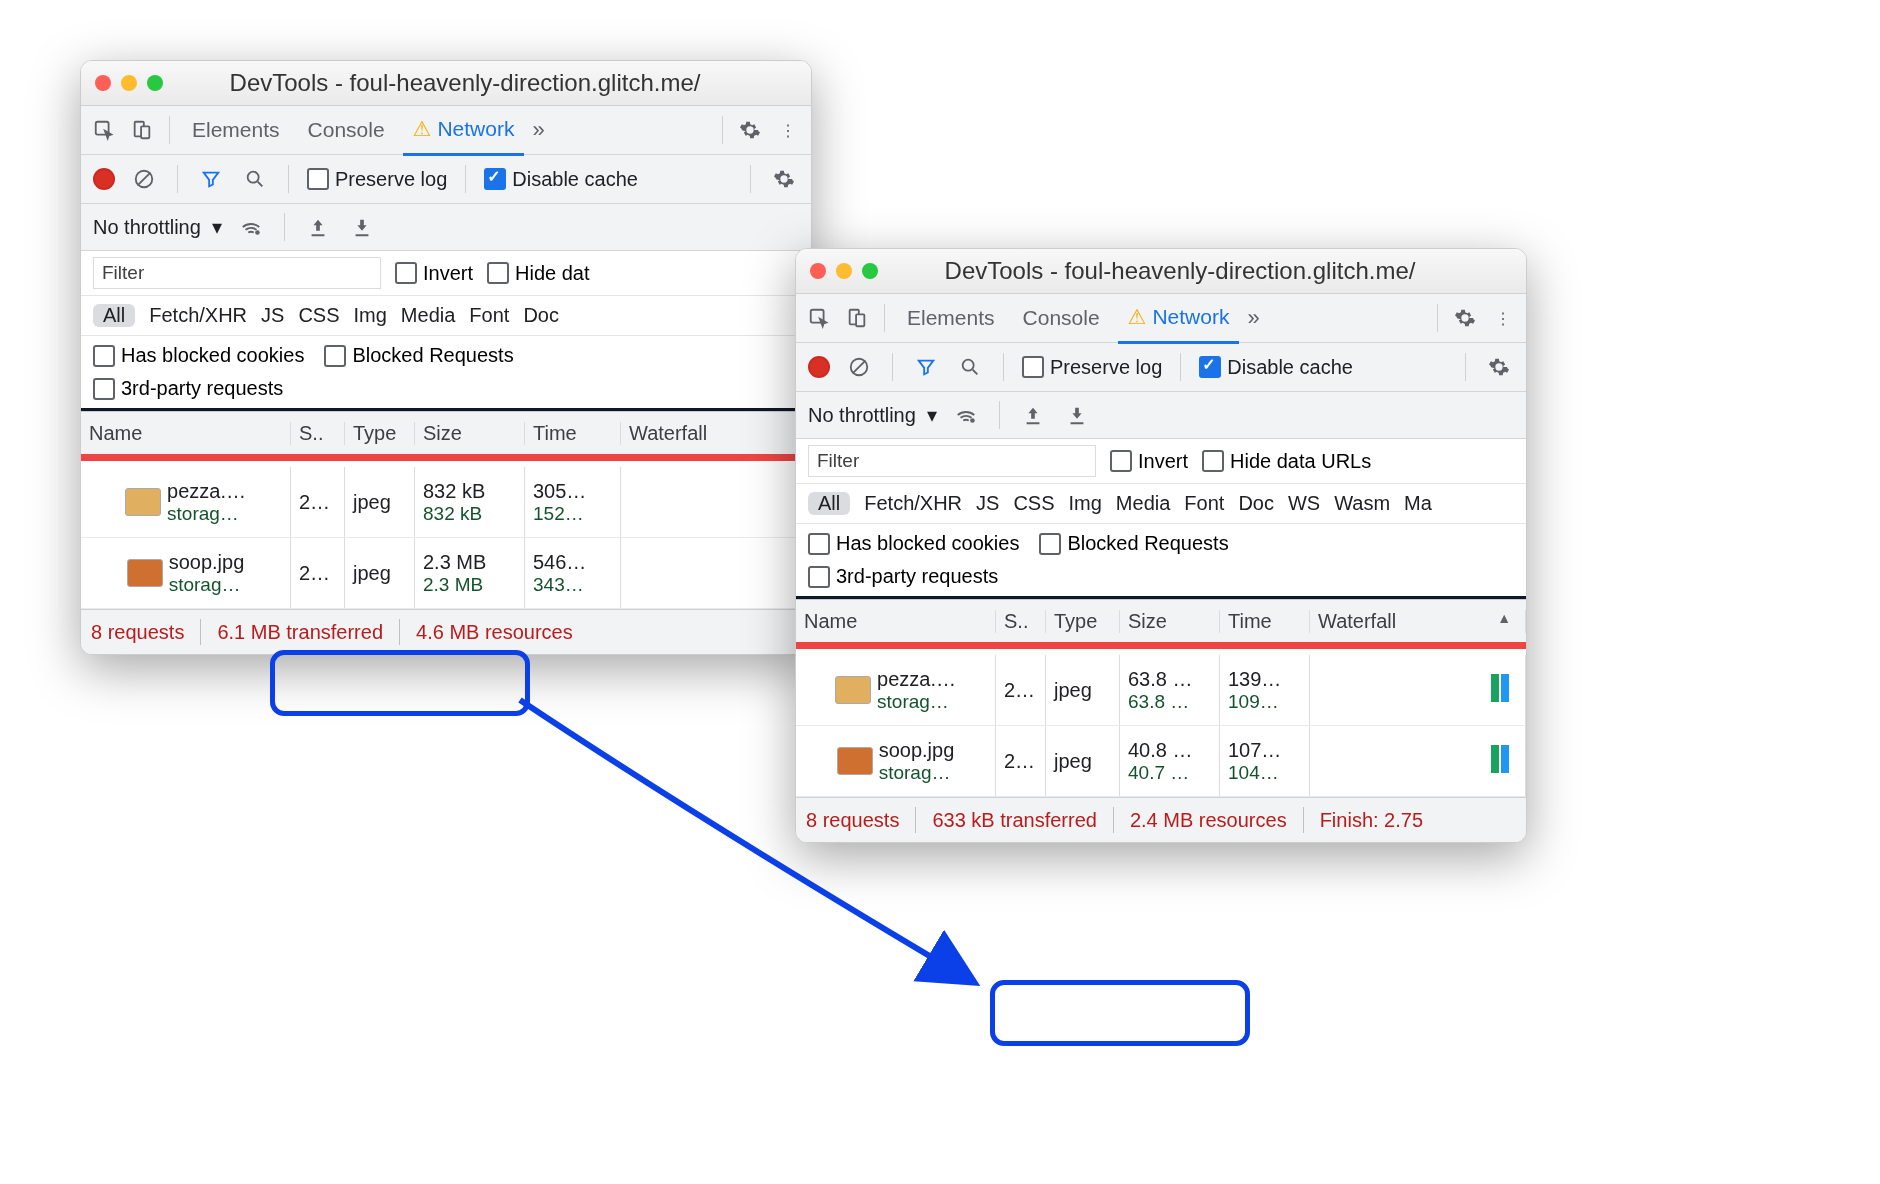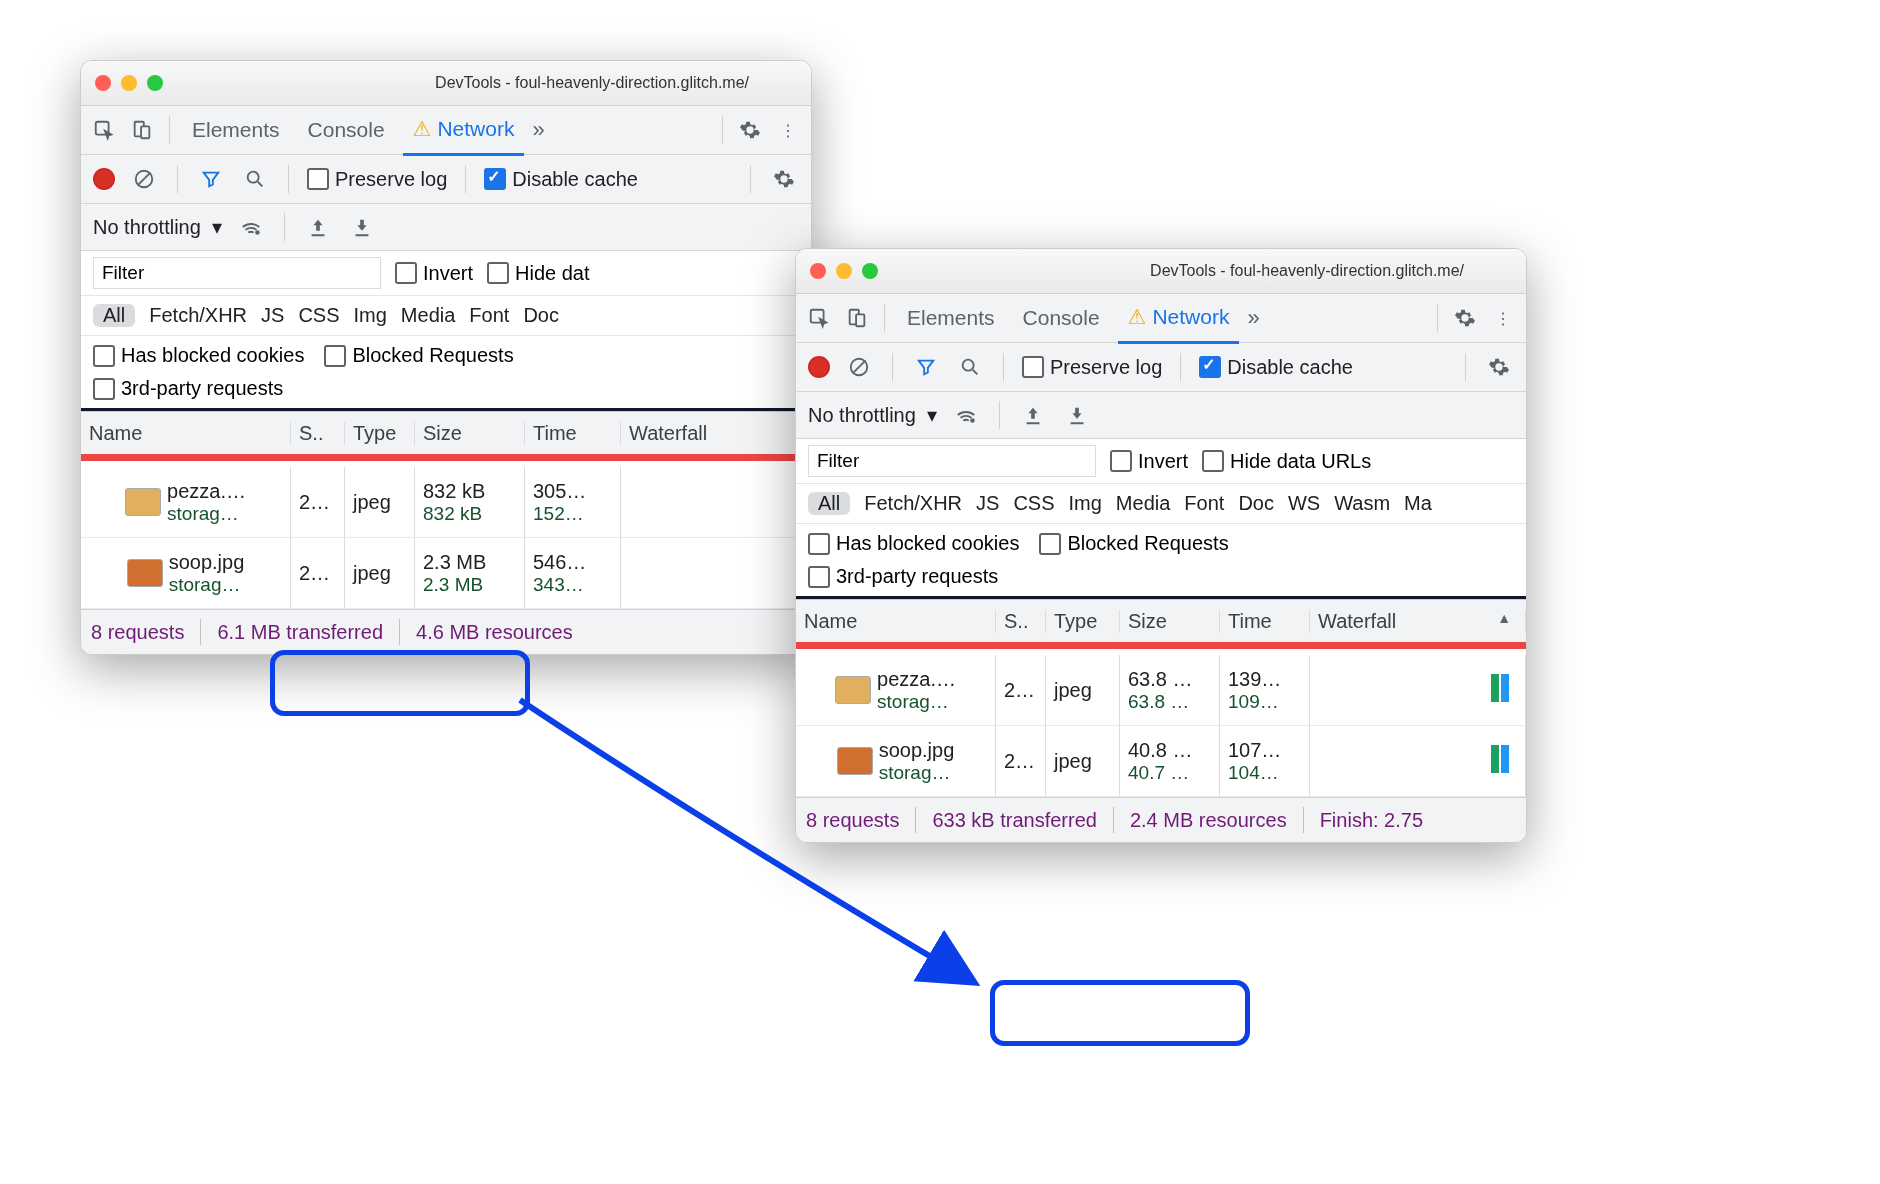--- a/index.html
+++ b/index.html
@@ -26,21 +26,21 @@
   display: flex;
   align-items: center;
   height: 44px;
   padding: 0 14px;
   background: linear-gradient(#f8f8f8,#eaeaea);
   border-bottom: 1px solid #d0d0d0;
 }
 .traffic { display:flex; gap:10px; margin-right:18px;}
 .dot { width:16px; height:16px; border-radius:50%; }
 .dot.red{background:#ff5f57;} .dot.yel{background:#febc2e;} .dot.grn{background:#28c840;}
-.title { flex:1; text-align:right; font-size:16px; color:#333; font-weight:500; margin-right:48px;}
+.title { flex:1; text-align:center; font-size:24px; color:#333; font-weight:500; margin-right:48px;}
 
 .tabbar {
   display:flex;
   align-items:center;
   height:48px;
   border-bottom:1px solid #d5d5d5;
   padding: 0 8px;
   gap: 8px;
   background:#f1f3f4;
 }
@@ -73,21 +73,21 @@
   display:flex; align-items:center; height:46px; padding:0 12px; gap:14px;
   border-bottom:1px solid #d5d5d5; background:#f1f3f4; font-size:20px; color:#202124;
 }
 
 .filter-row {
   display:flex; align-items:center; height:44px; padding:0 12px; gap:14px;
   border-bottom:1px solid #e5e5e5; background:#fff; font-size:20px;
 }
 .filter-input{
   flex:0 0 auto; width:270px; height:30px; border:1px solid #dadce0; background:#fff;
-  padding:0 8px; font-size:19px; color:#000000; display:flex; align-items:center;
+  padding:0 8px; font-size:19px; color:#404040; display:flex; align-items:center;
 }
 
 .type-filters{
   display:flex; align-items:center; flex-wrap:wrap; gap:12px 14px; padding:8px 12px; font-size:20px;
   color:#202124; background:#fff; border-bottom:1px solid #e5e5e5;
 }
 .pill{padding:0 10px; border-radius:6px;}
 .pill.sel{background:#dadce0;}
 
 .extra-filters { padding:8px 12px; display:flex; flex-direction:column; gap:10px; background:#fff; border-bottom:3px solid #0f172a; font-size:20px;}
@@ -108,21 +108,21 @@
 .grid-row{display:flex; height:70px; align-items:stretch; border-bottom:1px solid #e8eaed; font-size:20px; color:#202124;}
 .grid-row > div{display:flex; flex-direction:column; justify-content:center; overflow:hidden; white-space:nowrap;}
 .grid-row .sub{color:#14532d; font-size:19px;}
 .thumb{width:34px; height:26px; background:#e0b060; border:1px solid #aaa; border-radius:3px; display:inline-block; margin-right:6px; vertical-align:middle;}
 .thumb.soup{background:#d07030;}
 .name-cell{flex-direction:row !important; align-items:center;}
 .name-text{display:flex; flex-direction:column; overflow:hidden;}
 
 .status-bar{
   display:flex; align-items:center; height:44px; padding:0 10px; gap:16px;
-  background:#f1f3f4; border-top:1px solid #d0d0d0; font-size:20px; color:#701a75;
+  background:#f1f3f4; border-top:1px solid #d0d0d0; font-size:20px; color:#b91c1c;
 }
 .status-bar > span{white-space:nowrap;}
 .status-sep{width:1px; height:26px; background:#c0c0c0;}
 
 .highlight-box{
   position:absolute; border:5px solid #0b3fe8; border-radius:14px; pointer-events:none;
 }
 .hl1{ left:270px; top:650px; width:250px; height:56px; }
 .hl2{ left:990px; top:980px; width:250px; height:56px; }
 

